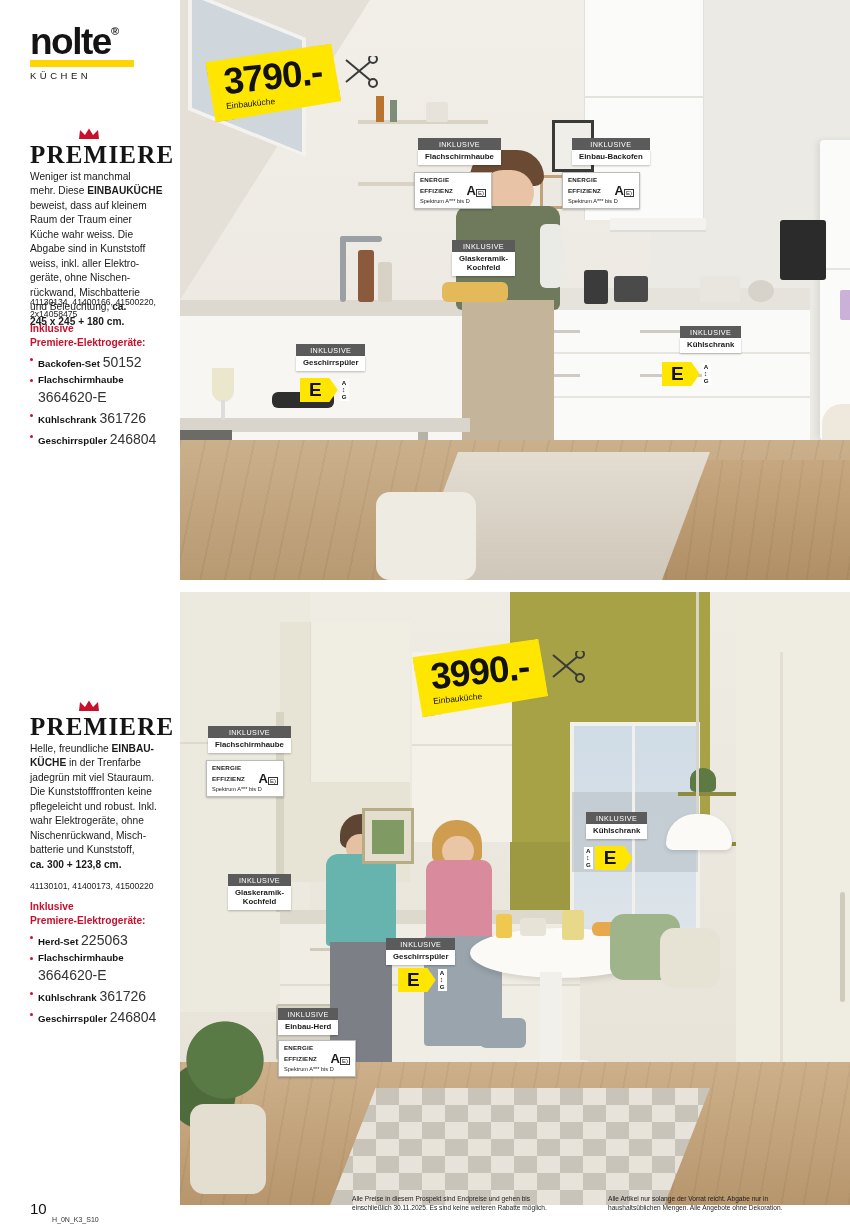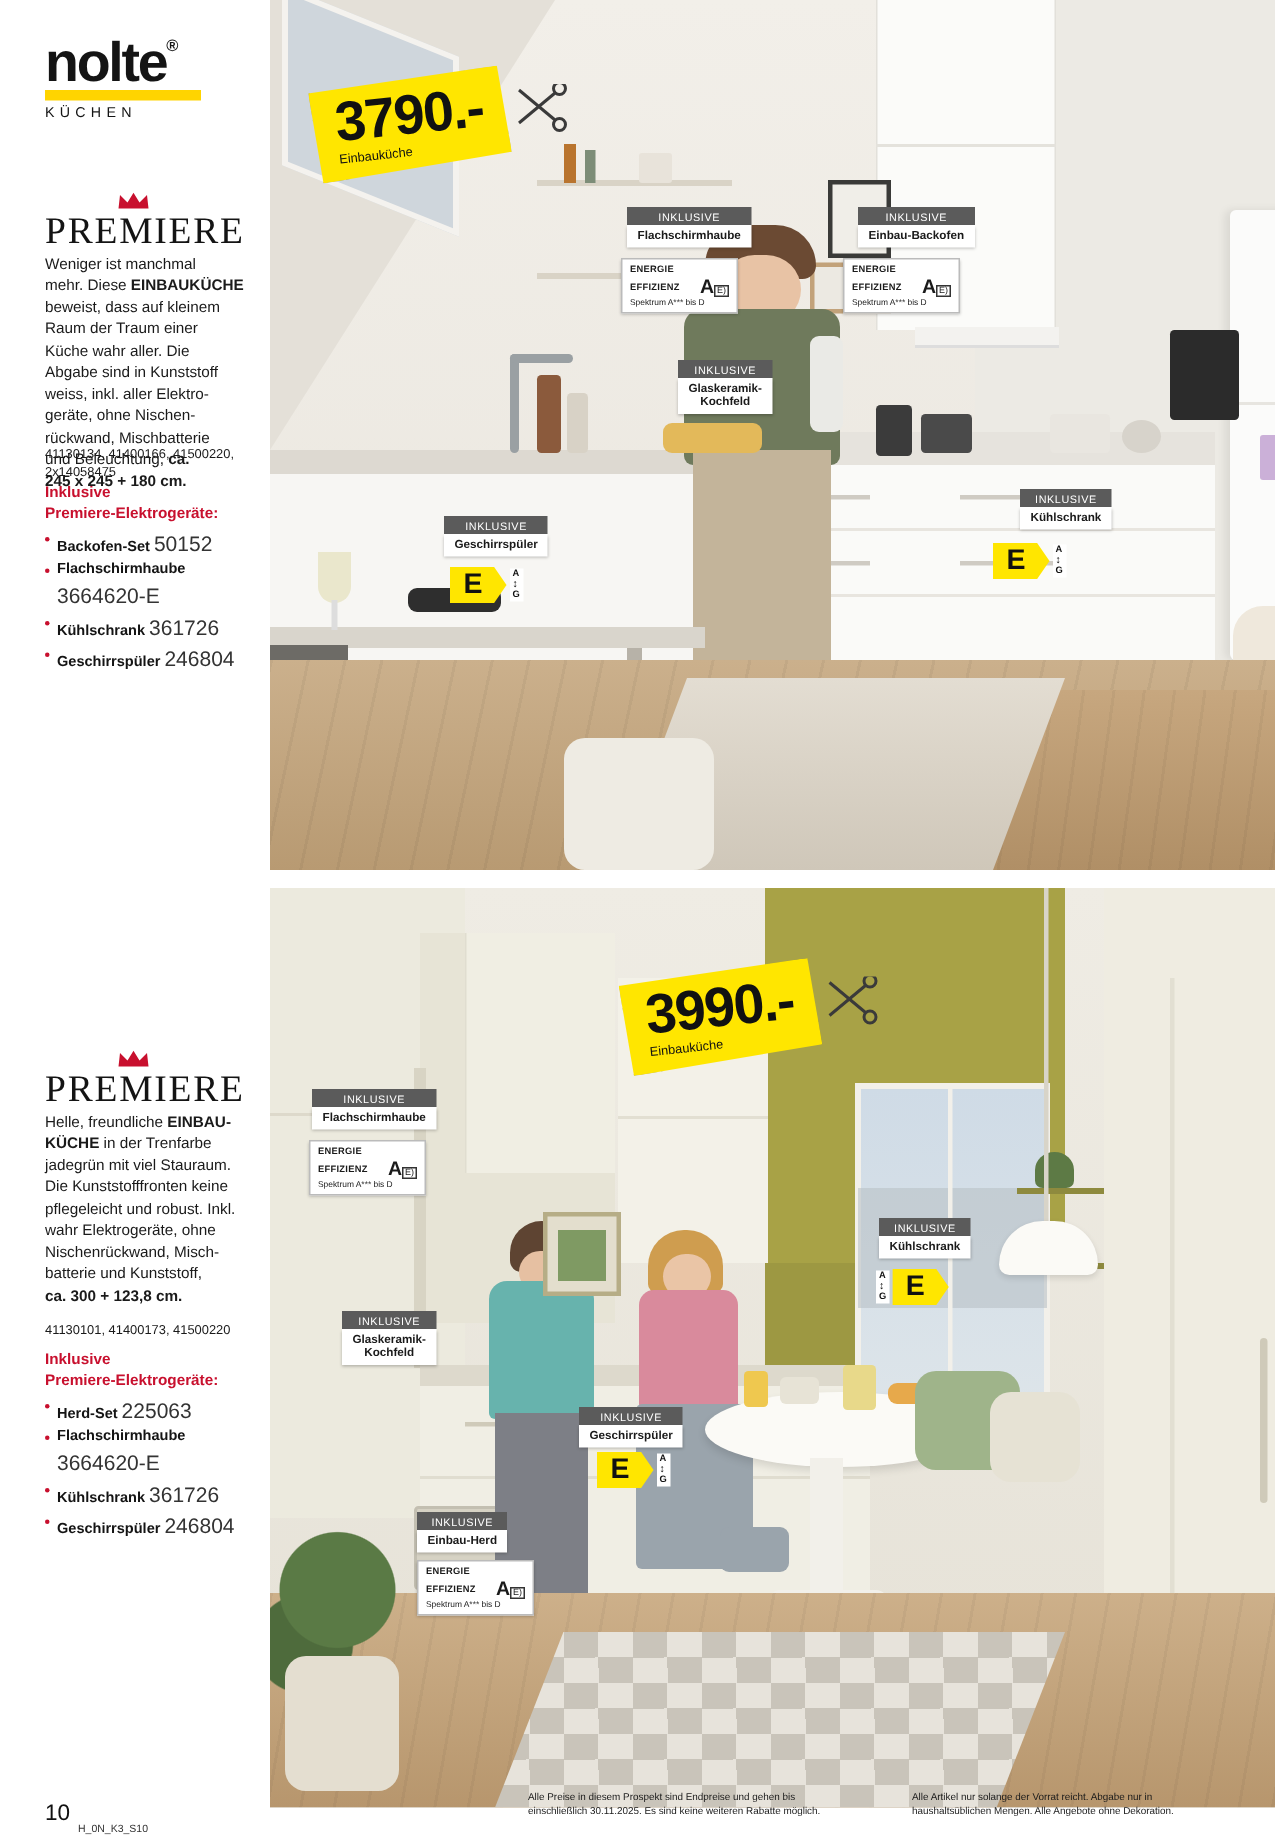--- a/index.html
+++ b/index.html
@@ -22,21 +22,21 @@
   }
   .brand-word .reg { font-size:11px; vertical-align:top; position:relative; top:2px; }
   .brand-bar { width:104px; height:7px; background:#ffd400; margin-top:1px; }
   .brand-sub { font-size:9.5px; letter-spacing:3.5px; color:#141414; margin-top:3px; font-weight:normal; }
 
   
   .premiere-block { position:absolute; }
   .crown { width:22px; height:12px; margin:0 auto 2px auto; position:relative; }
   .crown svg { display:block; }
   .premiere-title {
-    font-size:25px; font-weight:normal; letter-spacing:1.2px; color:#141414;
+    font-size:25px; font-weight:bold; letter-spacing:1.2px; color:#141414;
     font-family:"Liberation Serif", serif;
   }
 
   .body-copy {
     font-size:10.2px; line-height:1.42; color:#1a1a1a; width:145px;
   }
   .body-copy b { font-weight:bold; }
   .artnos { font-size:8.6px; line-height:1.42; color:#1a1a1a; }
   .incl-head { font-size:10.2px; font-weight:bold; color:#c8102e; line-height:1.35; margin-top:7px; }
   .incl-list { margin-top:2px; }
@@ -136,21 +136,21 @@
         </svg>
     </div>
     <div class="premiere-title">PREMIERE</div>
   </div>
 
   <div class="body-copy" style="position:absolute; left:30px; top:170px;">
     <div>Weniger ist manchmal</div>
     <div>mehr. Diese <b>EINBAUKÜCHE</b></div>
     <div>beweist, dass auf kleinem</div>
     <div>Raum der Traum einer</div>
-    <div>Küche wahr aller. Die</div>
+    <div>Küche wahr weiss. Die</div>
     <div>Abgabe sind in Kunststoff</div>
     <div>weiss, inkl. aller Elektro-</div>
     <div>geräte, ohne Nischen-</div>
     <div>rückwand, Mischbatterie</div>
     <div>und Beleuchtung, <b>ca.</b></div>
     <div><b>245 x 245 + 180 cm.</b></div>
   </div>
 
   <div class="artnos" style="position:absolute; left:30px; top:296px; width:150px;">41130134, 41400166, 41500220, 2x14058475</div>
 

